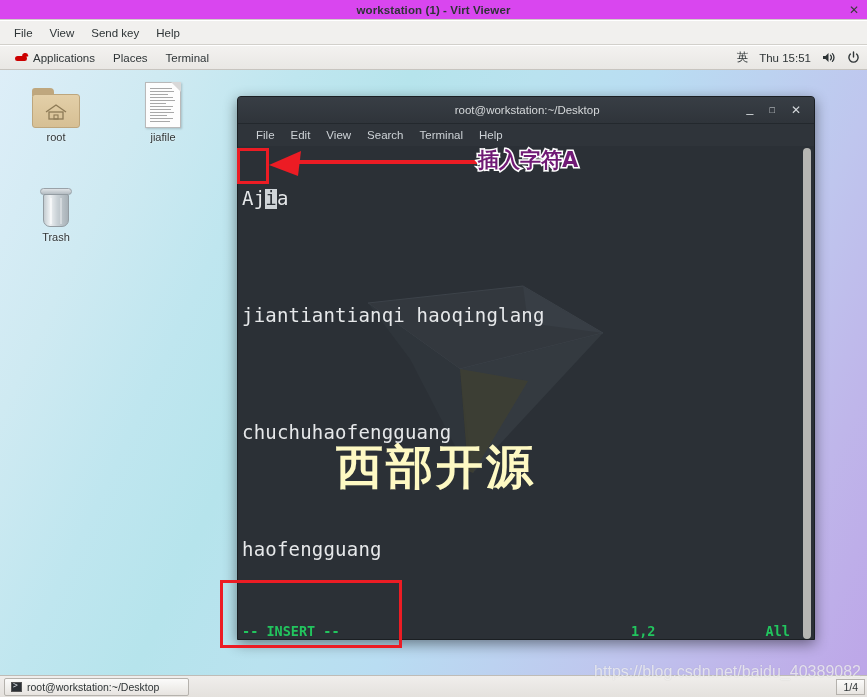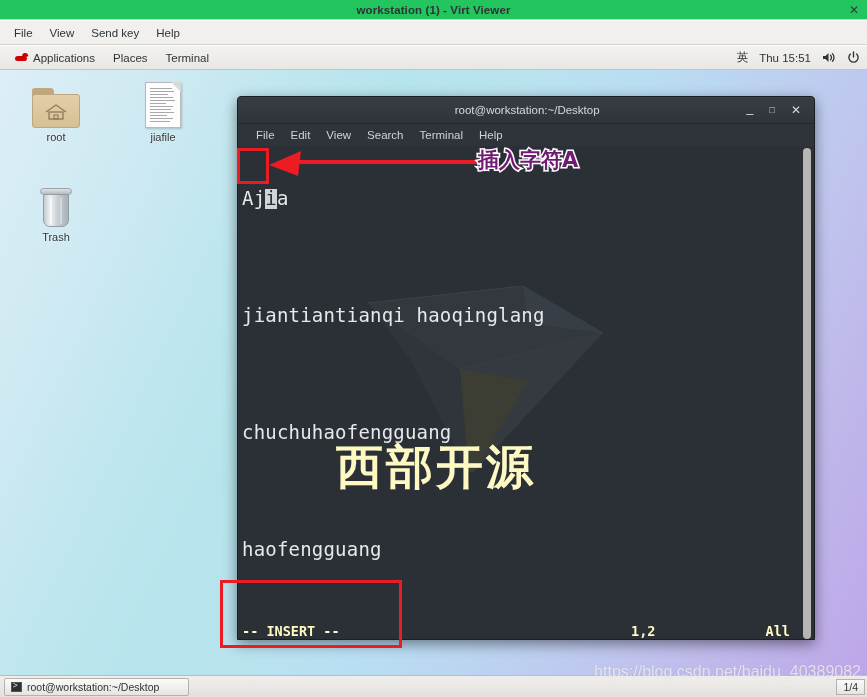--- a/index.html
+++ b/index.html
@@ -7,21 +7,21 @@
     width: 867px; height: 697px;
     overflow: hidden;
     font-family: "Liberation Sans", sans-serif;
     background: #ffffff;
   }
   #screen { position: relative; width: 867px; height: 697px; overflow: hidden; }
 
   
   .vv-titlebar {
     position: absolute; top: 0; left: 0; width: 867px; height: 20px;
-    background: #22c55e;
+    background: #d946ef;
     border-bottom: 1px solid #cfcdc8;
     display: flex; align-items: center; justify-content: center;
   }
   .vv-title {
     font-size: 11.5px; font-weight: bold; color: #2e3436;
     letter-spacing: 0.1px;
   }
   .vv-close {
     position: absolute; right: 8px; top: 50%; transform: translateY(-50%);
     font-size: 12px; color: #3a3a3a; line-height: 1; cursor: pointer;
@@ -196,21 +196,21 @@
     white-space: pre; letter-spacing: 0.2px;
     padding-top: 4px;
   }
   .tline { height: 19.5px; }
   .cursor-block {
     background: #cfd4d8; color: #2b3036; display: inline-block;
   }
   .term-status {
     position: absolute; left: 0; bottom: 0; width: 100%; height: 21px;
     font-family: "DejaVu Sans Mono", monospace;
-    font-size: 13.5px; color: #fef9c3; font-weight: bold;
+    font-size: 13.5px; color: #22c55e; font-weight: bold;
     display: flex; align-items: center;
   }
   .st-mode { padding-left: 4px; }
   .st-pos { position: absolute; left: 393px; }
   .st-all { position: absolute; right: 24px; text-align: center; }
 
   
   .term-scroll {
     position: absolute; right: 0; top: 0; width: 14px; height: 100%;
     background: #2b3036;

